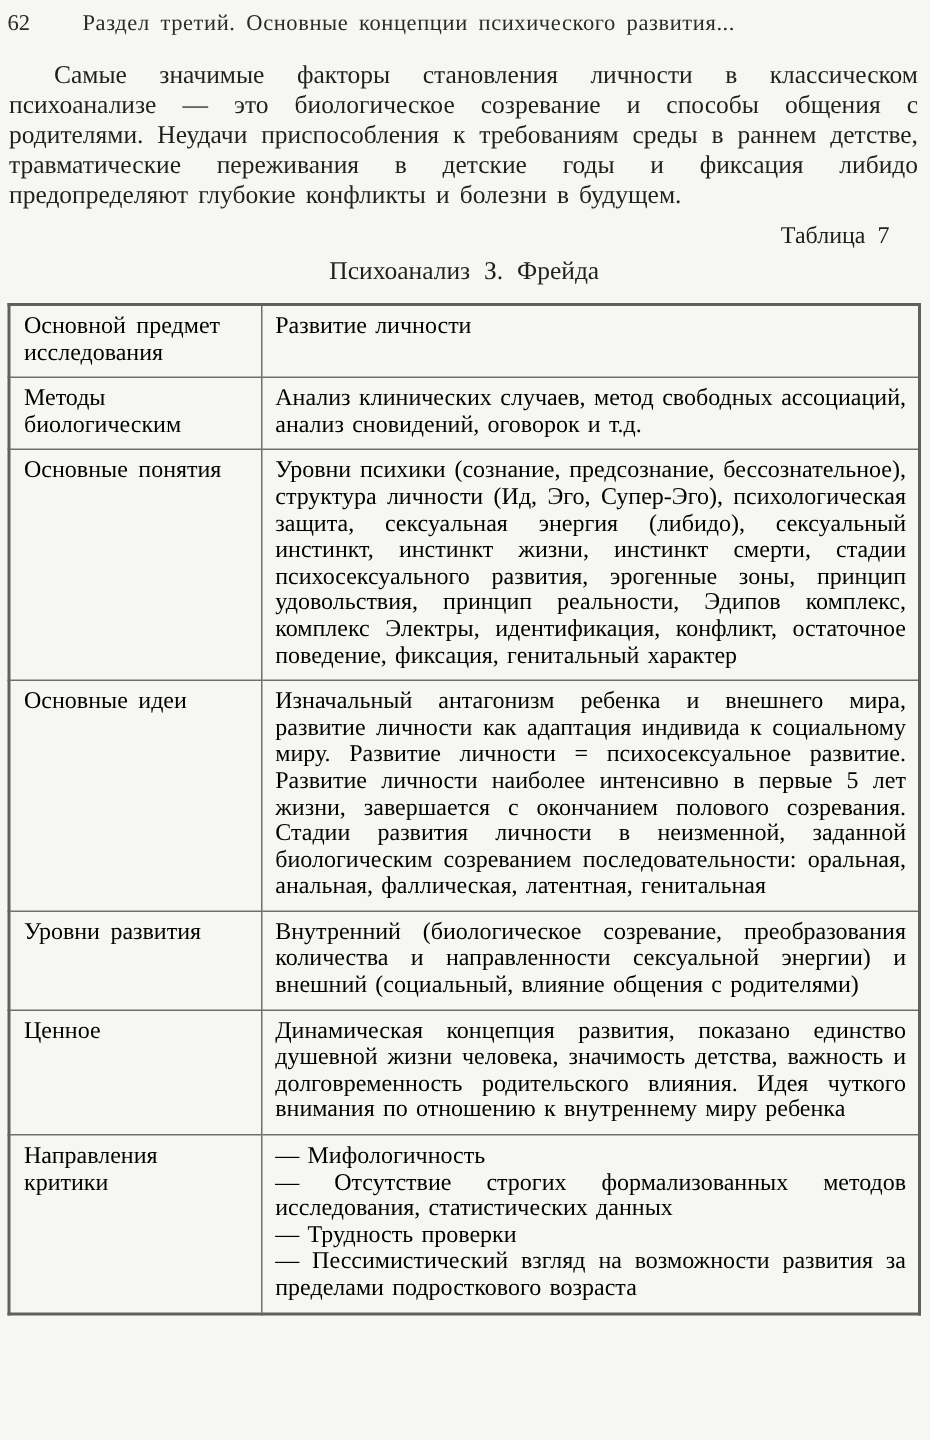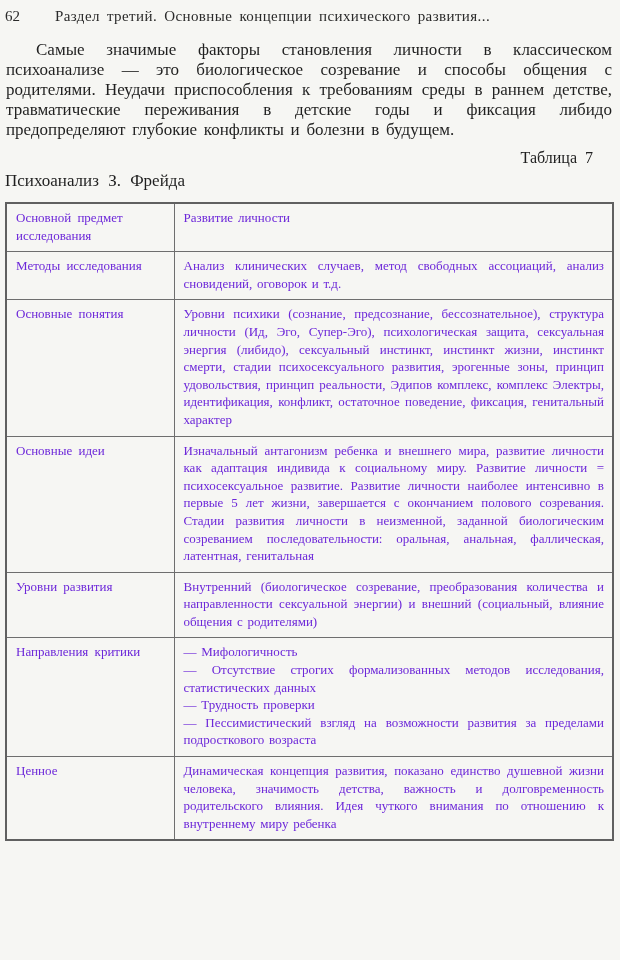--- a/index.html
+++ b/index.html
@@ -43,31 +43,31 @@
     word-spacing: 2.5px;
   }
   .table-caption {
     margin: 9px 21px 4px 0;
     font-size: 16px;
     text-align: right;
     word-spacing: 4px;
   }
   .table-title {
     font-size: 17px;
-    text-align: left;
+    text-align: center;
     word-spacing: 5px;
     margin: 4px 0 11px 0;
   }
   table.concept-table {
     width: 100%;
     border-collapse: collapse;
     table-layout: fixed;
-    font-size: 13px;
+    font-size: 16px;
     line-height: 17.6px;
-    color: #6d28d9;
+    color: #000000;
   }
   table.concept-table td {
     border: 1px solid #6e6e6e;
     vertical-align: top;
     padding: 5px 8px 7px 9px;
   }
   table.concept-table {
     border: 2px solid #606060;
   }
   td.cell-label {
@@ -103,44 +103,44 @@
     <colgroup>
       <col style="width:168px">
       <col>
     </colgroup>
     <tbody>
       <tr>
         <td class="cell-label">Основной предмет исследования</td>
         <td class="cell-content">Развитие личности</td>
       </tr>
       <tr>
-        <td class="cell-label">Методы исследования</td>
+        <td class="cell-label">Методы биологическим</td>
         <td class="cell-content">Анализ клинических случаев, метод свободных ассоциаций, анализ сновидений, оговорок и т.д.</td>
       </tr>
       <tr>
         <td class="cell-label">Основные понятия</td>
         <td class="cell-content">Уровни психики (сознание, предсознание, бессознательное), структура личности (Ид, Эго, Супер-Эго), психологическая защита, сексуальная энергия (либидо), сексуальный инстинкт, инстинкт жизни, инстинкт смерти, стадии психосексуального развития, эрогенные зоны, принцип удовольствия, принцип реальности, Эдипов комплекс, комплекс Электры, идентификация, конфликт, остаточное поведение, фиксация, генитальный характер</td>
       </tr>
       <tr>
         <td class="cell-label">Основные идеи</td>
         <td class="cell-content">Изначальный антагонизм ребенка и внешнего мира, развитие личности как адаптация индивида к социальному миру. Развитие личности = психосексуальное развитие. Развитие личности наиболее интенсивно в первые 5 лет жизни, завершается с окончанием полового созревания. Стадии развития личности в неизменной, заданной биологическим созреванием последовательности: оральная, анальная, фаллическая, латентная, генитальная</td>
       </tr>
       <tr>
         <td class="cell-label">Уровни развития</td>
         <td class="cell-content">Внутренний (биологическое созревание, преобразования количества и направленности сексуальной энергии) и внешний (социальный, влияние общения с родителями)</td>
       </tr>
       <tr>
+        <td class="cell-label">Ценное</td>
+        <td class="cell-content">Динамическая концепция развития, показано единство душевной жизни человека, значимость детства, важность и долговременность родительского влияния. Идея чуткого внимания по отношению к внутреннему миру ребенка</td>
+      </tr>
+      <tr>
         <td class="cell-label">Направления критики</td>
         <td class="cell-content">
           <div class="critique-line">— Мифологичность</div>
           <div class="critique-line">— Отсутствие строгих формализованных методов исследования, статистических данных</div>
           <div class="critique-line">— Трудность проверки</div>
           <div class="critique-line">— Пессимистический взгляд на возможности развития за пределами подросткового возраста</div>
         </td>
       </tr>
-      <tr>
-        <td class="cell-label">Ценное</td>
-        <td class="cell-content">Динамическая концепция развития, показано единство душевной жизни человека, значимость детства, важность и долговременность родительского влияния. Идея чуткого внимания по отношению к внутреннему миру ребенка</td>
-      </tr>
     </tbody>
   </table>
 
 </div>
 
 </body></html>

